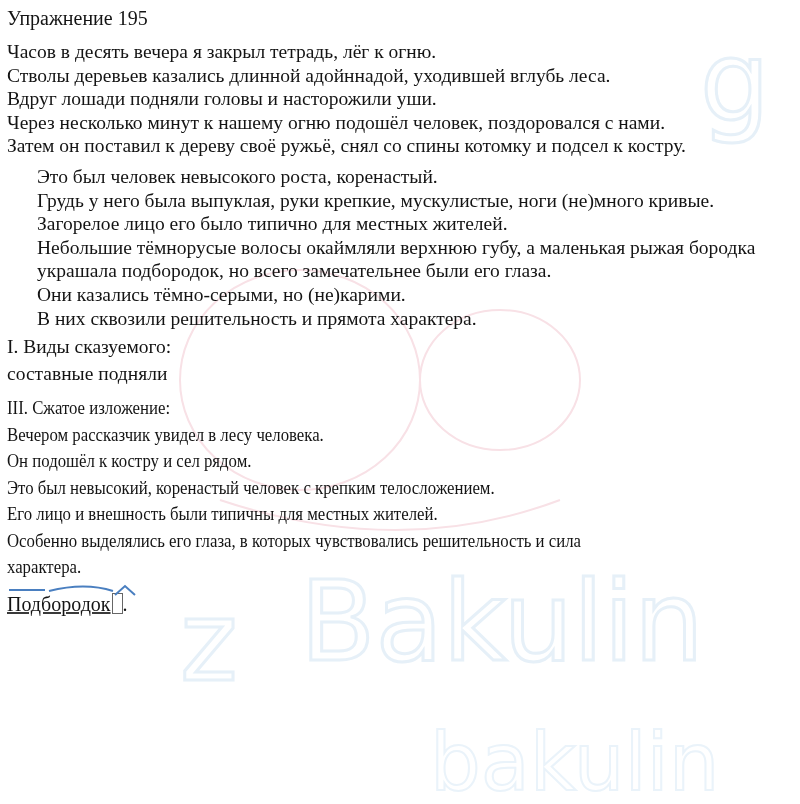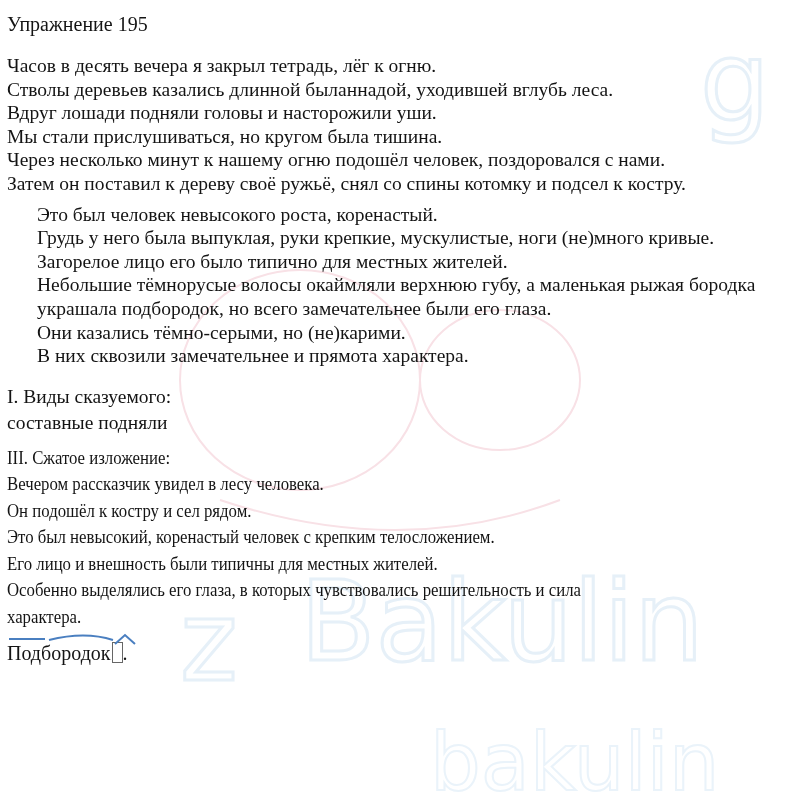--- a/index.html
+++ b/index.html
@@ -5,32 +5,32 @@
   html, body { margin: 0; padding: 0; background: #ffffff; }
   body {
     width: 800px; height: 804px; overflow: hidden; position: relative;
     font-family: "Liberation Serif", "DejaVu Serif", serif;
     color: #141414;
   }
   .watermark {
     position: absolute; inset: 0; pointer-events: none; z-index: 0;
   }
   .page { position: relative; z-index: 1; padding: 0 0 0 7px; }
-  .title { font-size: 20px; line-height: 24px; margin-top: 0px; padding-top: 12px; height: 26px; }
+  .title { font-size: 20px; line-height: 24px; margin-top: 0px; padding-top: 6px; height: 26px; }
   .block { font-size: 19.5px; line-height: 23.6px; }
   .block .line { white-space: nowrap; }
-  .b1 { margin-top: 16px; }
+  .b1 { margin-top: 8px; }
   .b2 { margin-top: 7px; margin-left: 30px; }
-  .b3 { margin-top: 16px; line-height: 26.5px; }
+  .b3 { margin-top: 4px; line-height: 26.5px; }
   .b4 { margin-top: 9px; line-height: 26.5px; }
   .b5 { margin-top: 8px; line-height: 26.5px; }
   .b5 .line.cond { transform: scaleX(0.86); transform-origin: left center; display: block; width: 116%; }
   .bold { font-weight: normal; }
   .morph { margin-top: 2px; font-size: 20px; line-height: 30px; position: relative; height: 34px; }
-  .morph-word { position: relative; display: inline-block; text-decoration-color: #3a3a3a; }
+  .morph-word { position: relative; display: inline-block; text-decoration: underline; text-decoration-color: #3a3a3a; }
   .ending-box { display: inline-block; width: 9px; height: 19px; border: 1px solid #666; vertical-align: -3px; margin-left: 1px; }
   .morph svg { position: absolute; left: 0; top: 0; }
 </style>
 </head>
 <body>
 
 <svg class="watermark" width="800" height="804" viewBox="0 0 800 804">
   <g fill="none" stroke="#e3eef8" stroke-width="3">
     <text x="300" y="660" font-family="DejaVu Sans, sans-serif" font-size="110" fill="none" stroke="#e6f0f8" stroke-width="3">Bakulin</text>
     <text x="430" y="790" font-family="DejaVu Sans, sans-serif" font-size="80" fill="none" stroke="#eaf3fa" stroke-width="2">bakulin</text>
@@ -42,34 +42,33 @@
     <ellipse cx="500" cy="380" rx="80" ry="70"></ellipse>
     <path d="M220 500 Q 400 560 560 500"></path>
   </g>
 </svg>
 
 <div class="page">
   <div class="title">Упражнение 195</div>
 
   <div class="block b1" id="block1">
       <div class="line"><span>Часов в десять вечера я закрыл тетрадь, лёг к огню.</span></div>
-      <div class="line"><span>Стволы деревьев казались дли</span><span class="bold">нн</span><span>ой была</span><span class="bold">нн</span><span>адой, уходившей вглубь леса.</span></div>
+      <div class="line"><span>Стволы деревьев казались дли</span><span class="bold">нн</span><span>ой адой</span><span class="bold">нн</span><span>адой, уходившей вглубь леса.</span></div>
       <div class="line"><span>Вдруг лошади подняли головы и насторожили уши.</span></div>
-      <div class="line"><span>Мы стали прислушиваться, но кругом была тишина.</span></div>
       <div class="line"><span>Через несколько минут к нашему огню подошёл человек, поздоровался с нами.</span></div>
       <div class="line"><span>Затем он поставил к дереву своё ружьё, снял со спины котомку и подсел к костру.</span></div>
     </div>
   <div class="block b2" id="block2">
       <div class="line"><span>Это был человек невысокого роста, коренастый.</span></div>
       <div class="line"><span>Грудь у него была выпуклая, руки крепкие, мускулистые, ноги (не)много кривые.</span></div>
       <div class="line"><span>Загоре</span><span class="bold">л</span><span>ое лицо его было типично для местных жителей.</span></div>
       <div class="line"><span>Небольшие тёмнорусые волосы окаймляли верхнюю губу, а маленькая рыжая бородка</span></div>
       <div class="line"><span>украшала подбородок, но всего замечательнее были его глаза.</span></div>
       <div class="line"><span>Они казались тёмно-серыми, но (не)карими.</span></div>
-      <div class="line"><span>В них сквозили замечательнее и прямота характера.</span></div>
+      <div class="line"><span>В них сквозили решительность и прямота характера.</span></div>
     </div>
 
   <div class="block b3">
     <div class="line">I. Виды сказуемого:</div>
     <div class="line">составные подняли</div>
   </div>
 
 
   <div class="block b5">
     <div class="line cond">III. Сжатое изложение:</div>

